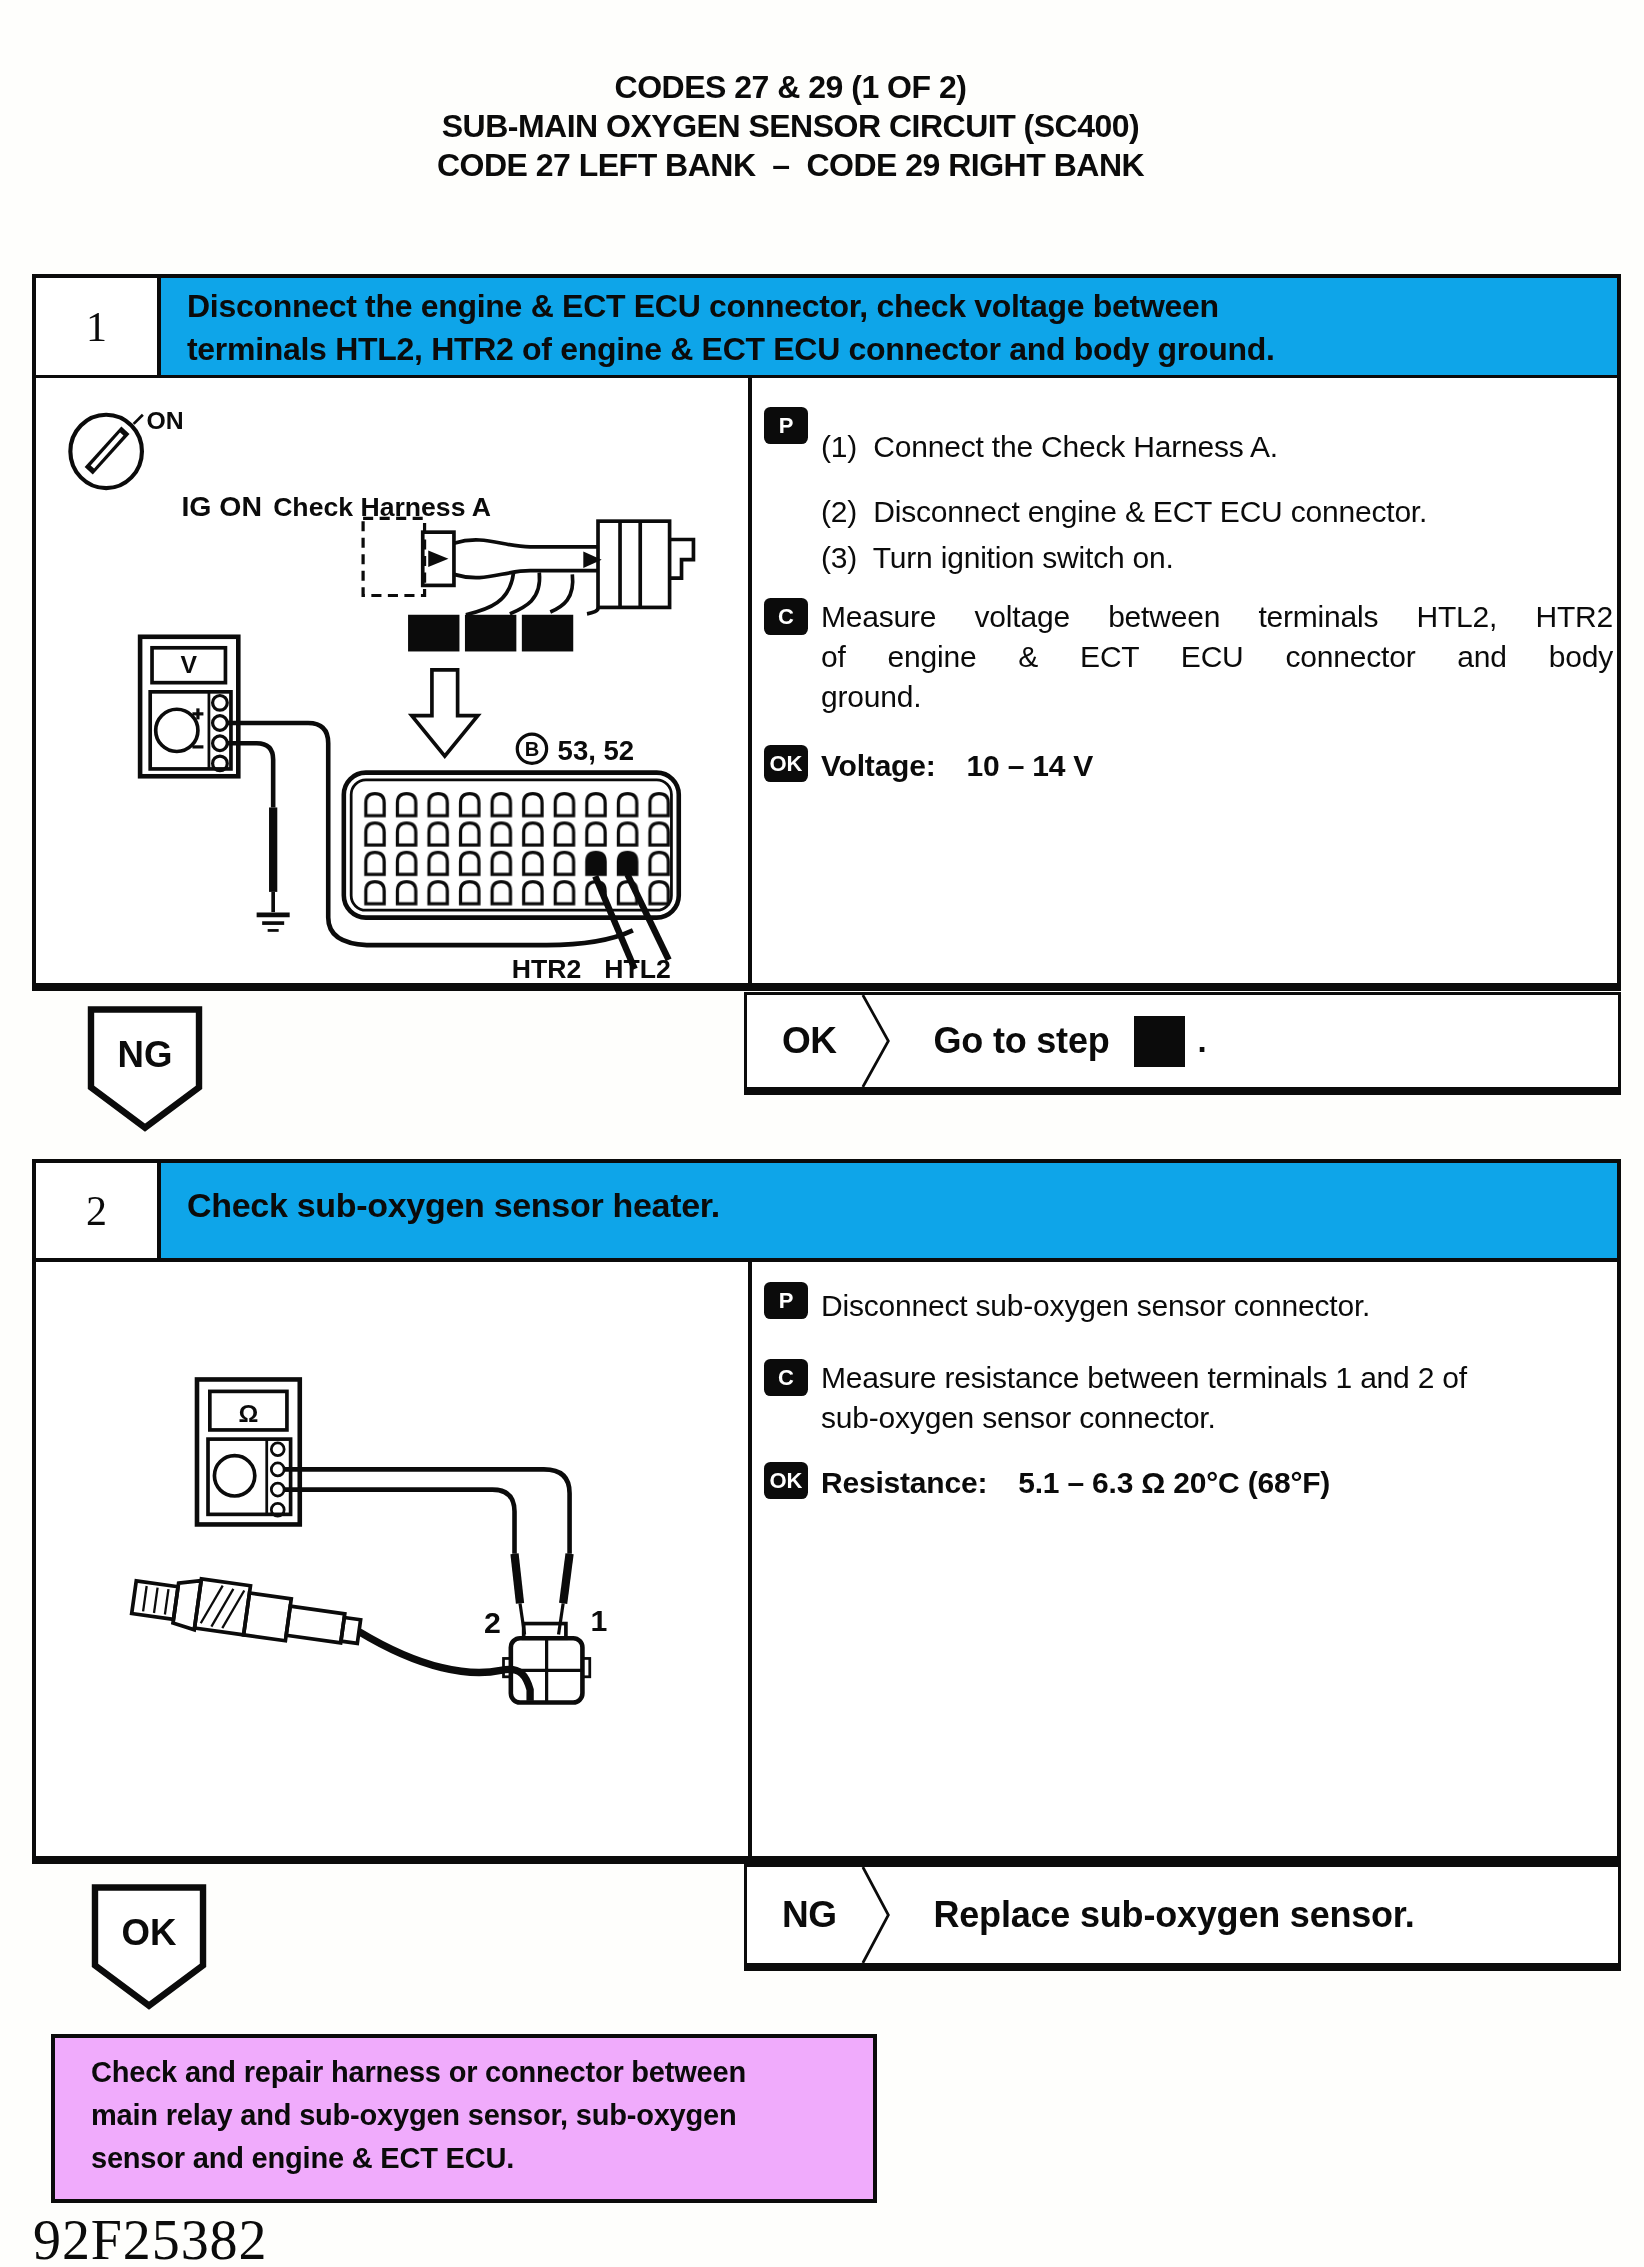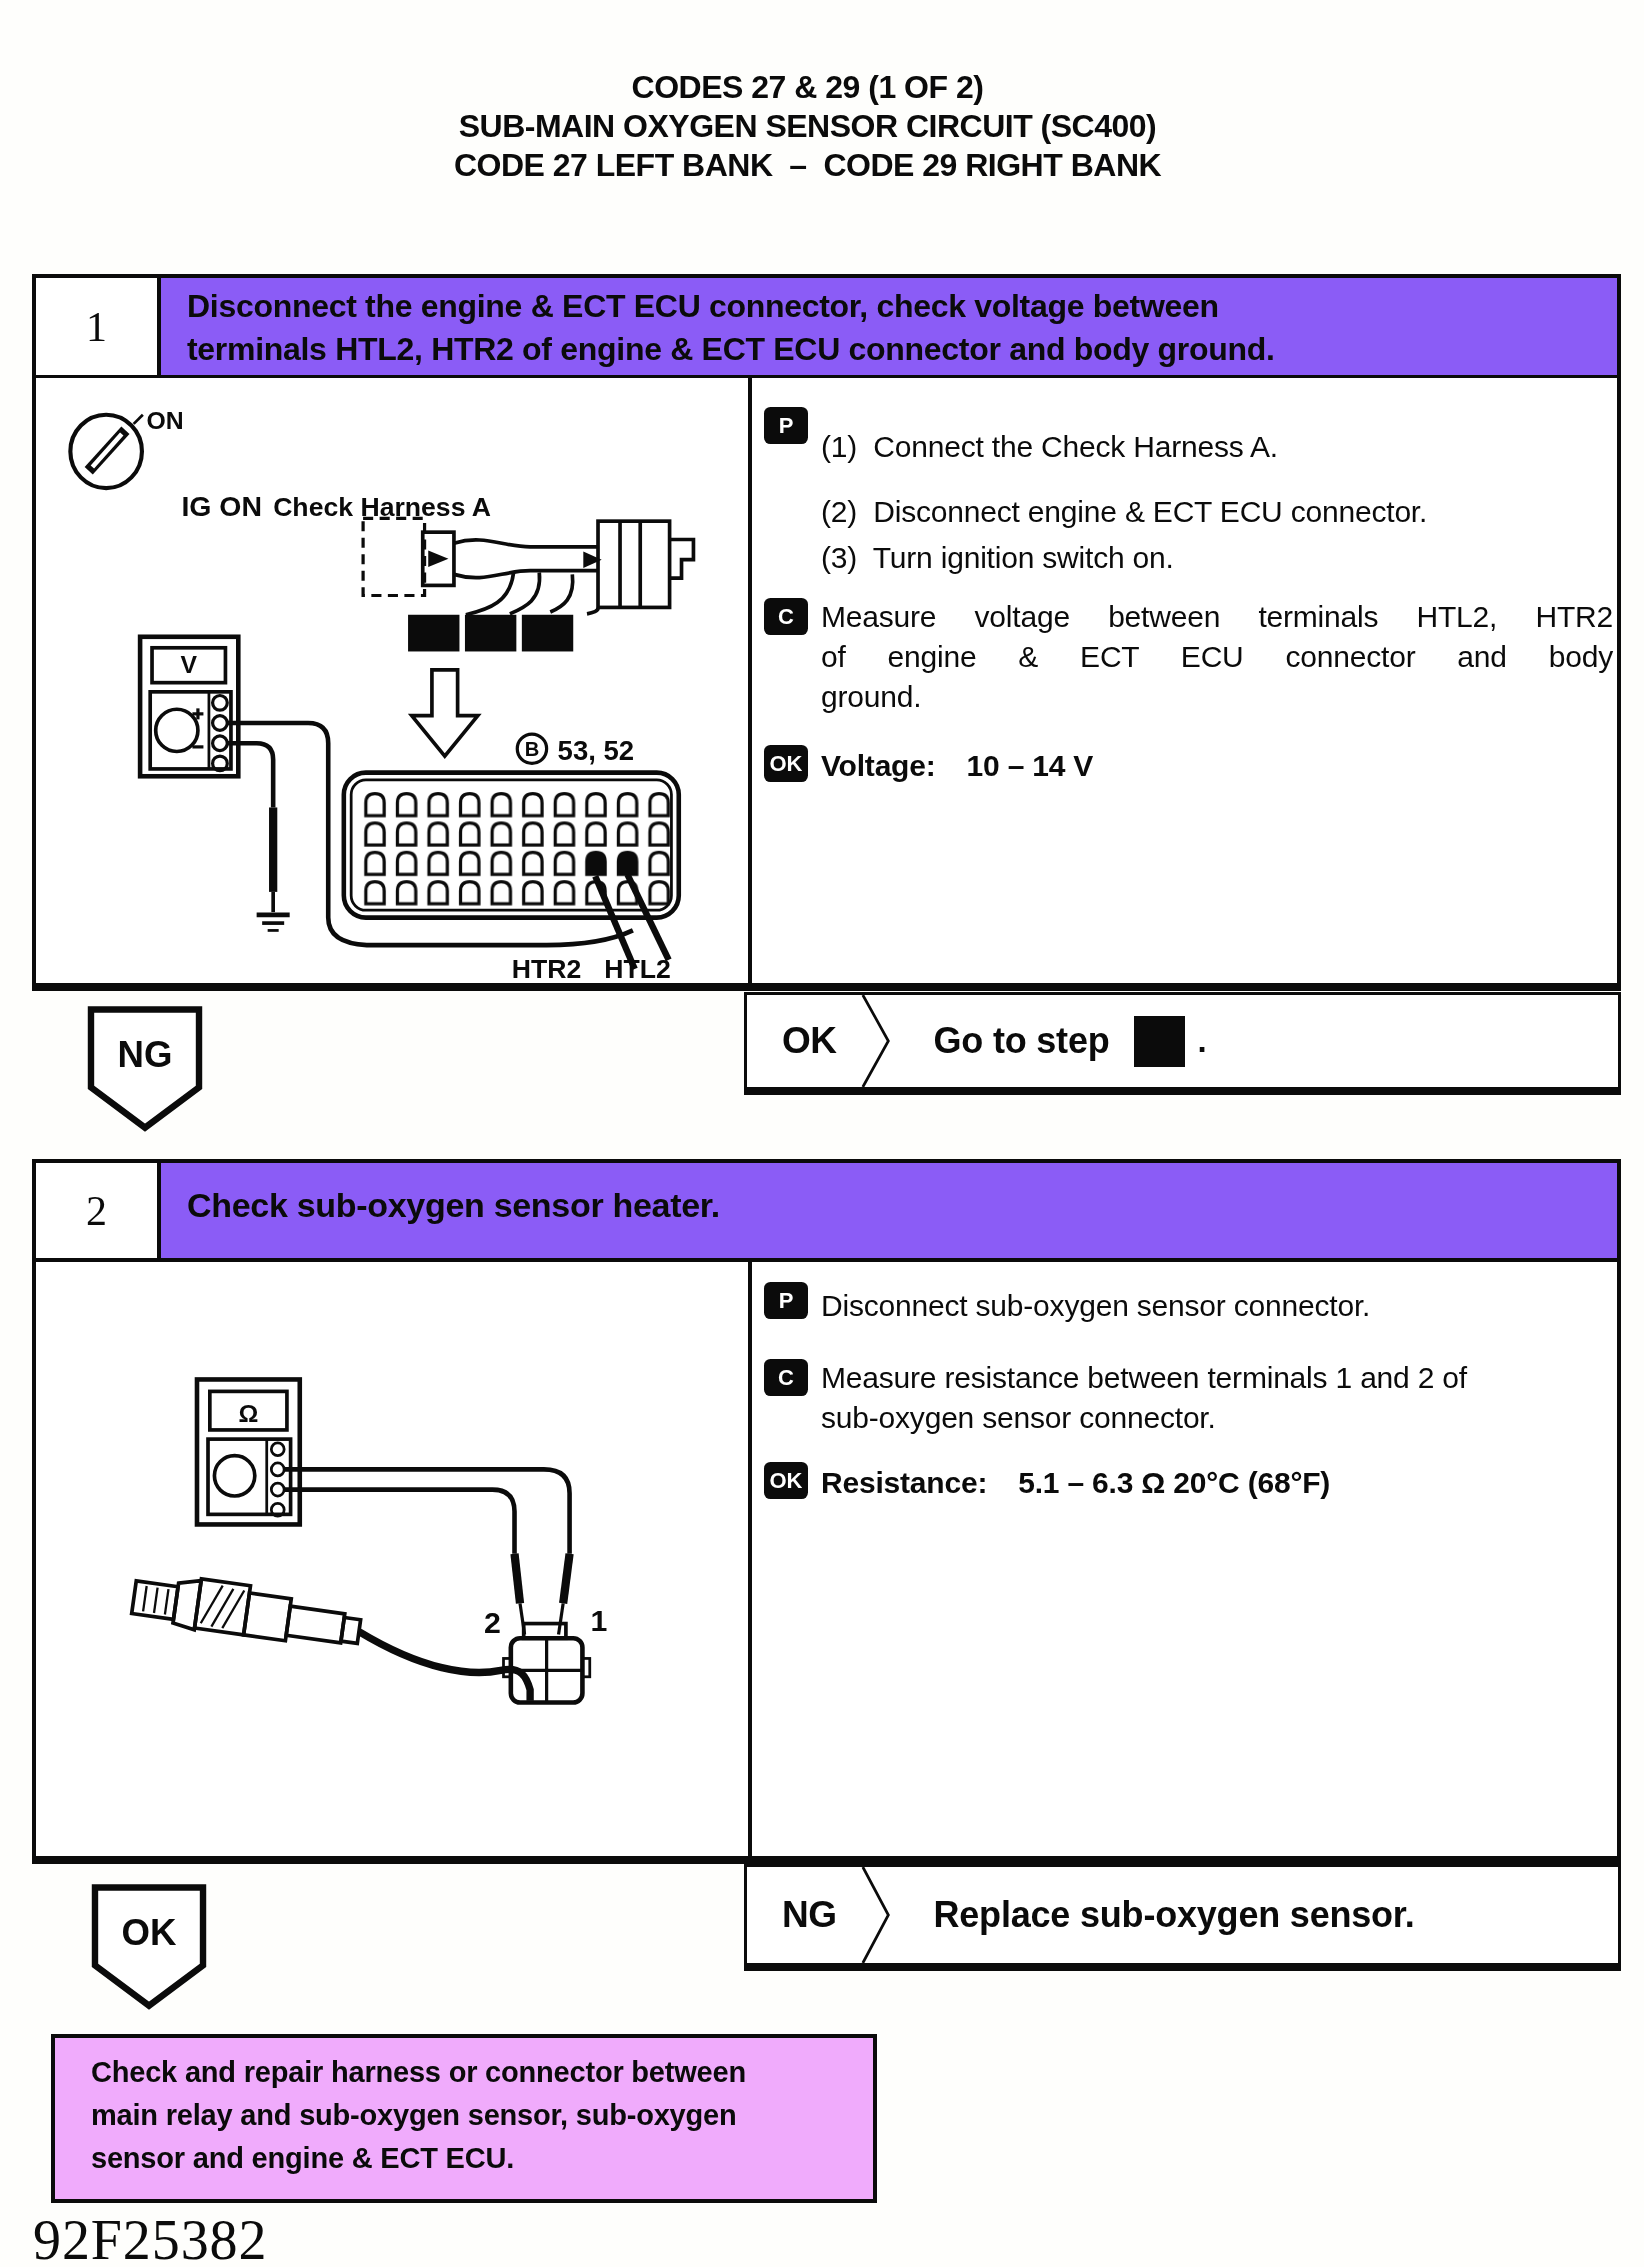--- a/index.html
+++ b/index.html
@@ -2,27 +2,27 @@
 <html style="font-size:14.7px"><head>
 <meta charset="utf-8">
 <style>
   html,body{margin:0;padding:0;background:#e8e8e8;}
   *{box-sizing:border-box;}
   .page{position:relative;width:1645px;height:2267px;background:#fefefc;color:#0b0b0b;
         font-family:"Liberation Sans",sans-serif;overflow:hidden;}
   .abs{position:absolute;}
   .pre{white-space:pre-wrap;}
   
-  .title{top:68px;left:36px;width:1543px;text-align:center;font-weight:700;
+  .title{top:68px;left:19px;width:1543px;text-align:center;font-weight:700;
          font-size:32px;line-height:39px;letter-spacing:-0.5px;}
   
   .numcell{width:129px;border:4.6px solid #0b0b0b;background:#fff;
            font-family:"Liberation Serif",serif;font-size:42px;
            display:flex;align-items:center;justify-content:center;}
-  .hdrbox{border:4.6px solid #0b0b0b;border-left:none;background:#8b5cf6;
+  .hdrbox{border:4.6px solid #0b0b0b;border-left:none;background:#0ea5e9;
           font-weight:700;font-size:32px;line-height:43px;letter-spacing:-0.3px;
           padding:7.3px 18.4px 0 26px;}
   .contentbox{border:4.6px solid #0b0b0b;border-top:none;border-bottom-width:8.3px;background:#fff;}
   .divider{position:absolute;left:712px;top:0;bottom:0;width:3.7px;background:#0b0b0b;}
   .rightcol{position:absolute;left:715px;top:0;right:0;bottom:0;}
   
   .badge{position:absolute;width:44px;height:37px;background:#0b0b0b;color:#fff;
          border-radius:6.4px;display:flex;align-items:center;justify-content:center;
          font-size:22px;font-weight:700;}
   .body-t{font-size:30px;line-height:40px;letter-spacing:-0.2px;}

